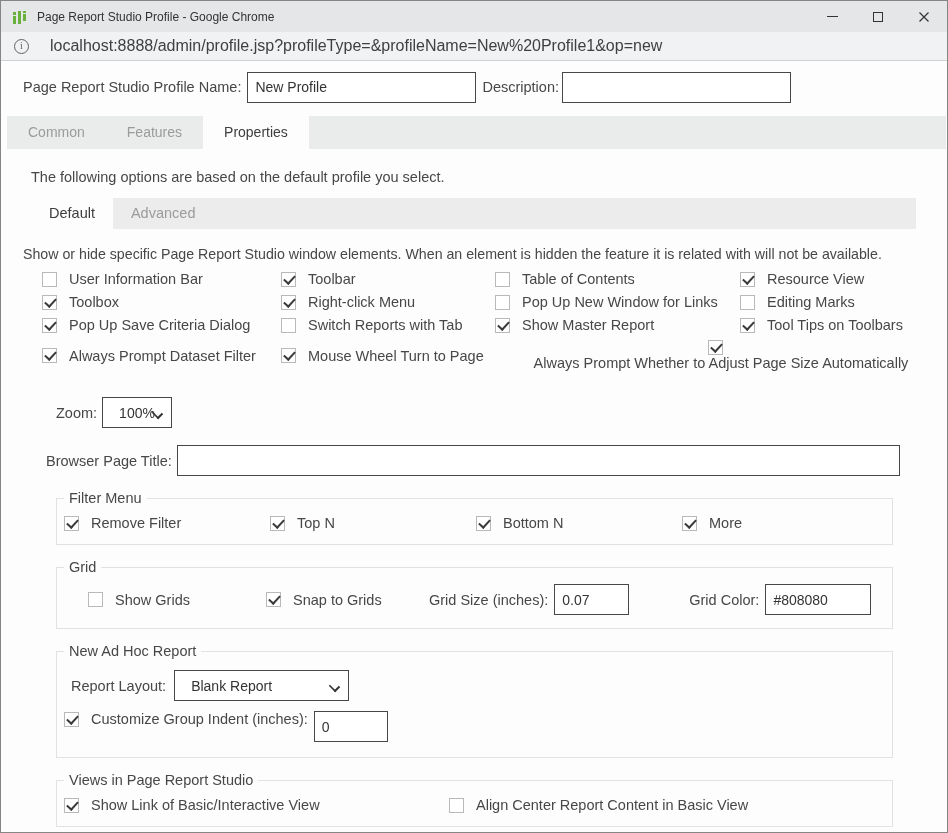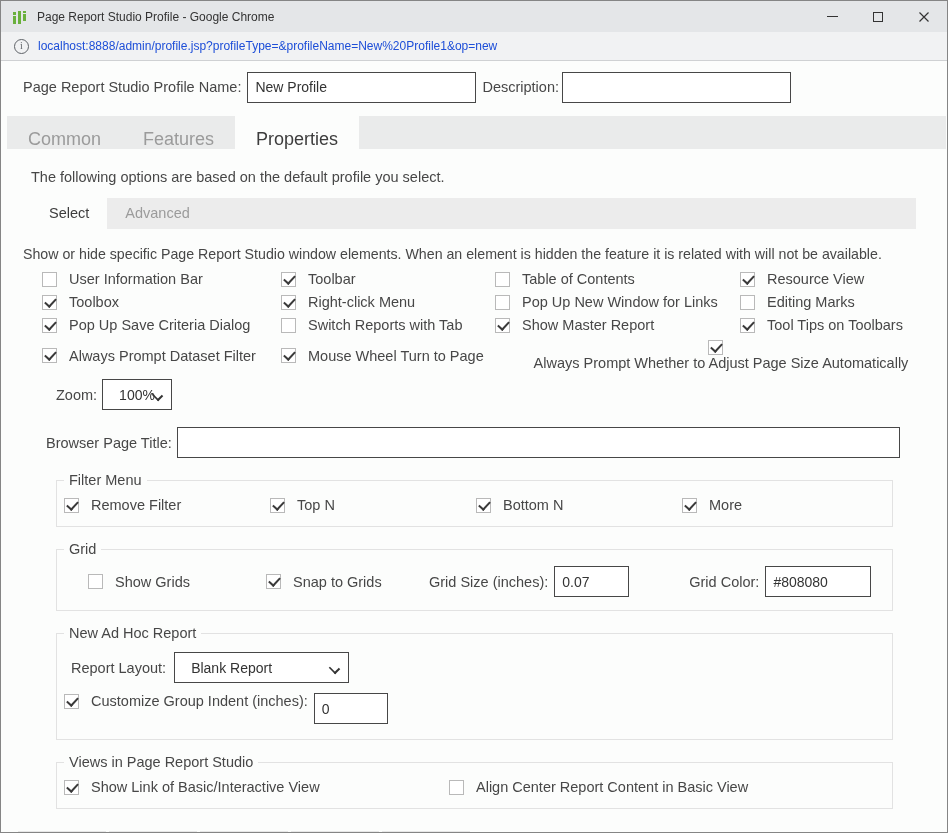--- a/index.html
+++ b/index.html
@@ -15,38 +15,38 @@
   .win-controls { display:flex; height:100%; flex:none; }
   .win-btn { width:46px; height:100%; display:flex; align-items:center; justify-content:center; }
   .glyph-min { display:block; width:11px; height:0; border-bottom:1px solid #333; }
   .glyph-max { display:block; width:10px; height:10px; border:1px solid #333; background:transparent; }
 
   
   .urlbar { height:29px; background:#f1f2f3; border-bottom:1px solid #cfd1d3; display:flex; align-items:center; flex:none; }
   .info-icon { width:15px; height:15px; border:1px solid #5f6368; border-radius:50%; margin:0 9px 0 13px; flex:none;
                display:flex; align-items:center; justify-content:center; font-size:10px; color:#5f6368; font-family:"Liberation Serif", serif; }
   .info-icon::before { content:"i"; line-height:1; }
-  .url-text { font-size:12px; color:#1d4ed8; white-space:nowrap; }
+  .url-text { font-size:16px; color:#404040; white-space:nowrap;margin-left:12px; }
 
   
   .content { flex:1 1 auto; background:#fcfdfc; padding-top:10px; color:#474747; overflow:hidden; }
   .lbl { font-size:14.5px; color:#474747; white-space:nowrap; }
 
   input[type="text"] { border:1px solid #474747; background:#fff; height:31px; font-family:"Liberation Sans",sans-serif;
                        font-size:14px; color:#333; padding:0 7px; outline:none; }
 
   
   .form-row { display:flex; align-items:center; margin-left:22px; height:32px; }
   .name-input { width:229px; margin-left:6px; }
   .desc-label { margin-left:6px; }
   .desc-input { width:229px; margin-left:3px; }
 
   
   .main-tabs { margin:13px 1px 0 6px; background:#eaebeb; display:flex; height:33px; }
-  .tab { padding:7px 21px; line-height:33px; font-size:18px; color:#9b9b9b; }
+  .tab { padding:0 21px; line-height:33px; font-size:14px; color:#9b9b9b; }
   .tab[data-active="true"] { background:#fcfdfc; color:#3d3d3d; }
 
   .intro-text { margin:20px 0 0 30px; font-size:14.5px; }
 
   
   .sub-tabs { margin:13px 31px 0 30px; background:#ececec; display:flex; height:31px; }
   .subtab { padding:0 18px; line-height:31px; font-size:14.5px; color:#9b9b9b; }
   .subtab[data-active="true"] { background:#fcfdfc; color:#3d3d3d; }
 
   .hint-text { margin:17px 8px 0 22px; font-size:14.2px; white-space:nowrap; }
@@ -59,21 +59,21 @@
 
   .element-grid { margin:9px 0 0 41px; display:grid; grid-template-columns:239px 214px 245px auto; row-gap:7px; }
   .element-grid .cbi:nth-child(15) { grid-column:3 / 5;flex-direction:column; }
 
   
   .fselect { border:1px solid #474747; background:#fff; height:31px; display:flex; align-items:center;
              font-size:14px; color:#333; padding:0 26px 0 16px; position:relative; }
   .fselect::after { content:""; position:absolute; right:9px; top:11px; width:7px; height:7px;
                     border-right:2px solid #333; border-bottom:2px solid #333; transform:rotate(45deg) scale(1,0.8); }
 
-  .zoom-row { margin:8px 0 0 55px; display:flex; align-items:center; }
+  .zoom-row { margin:26px 0 0 55px; display:flex; align-items:center; }
   .zoom-select { width:70px; margin-left:5px; }
 
   .btitle-row { margin:17px 0 0 45px; display:flex; align-items:center; }
   .btitle-input { width:723px; margin-left:5px; }
 
   
   fieldset { margin:14px 0 0 55px; width:837px; border:1px solid #e2e2e2; padding:6px 8px 13px 7px; }
   legend { font-size:14.5px; color:#474747; padding:0 5px; margin-left:0; }
 
   .filter-grid { display:grid; grid-template-columns:206px 206px 206px auto; margin-top:3px; }
@@ -142,21 +142,21 @@
 
     <div class="main-tabs">
       <div class="tab" data-active="false">Common</div>
       <div class="tab" data-active="false">Features</div>
       <div class="tab" data-active="true">Properties</div>
     </div>
 
     <div class="intro-text">The following options are based on the default profile you select.</div>
 
     <div class="sub-tabs">
-      <div class="subtab" data-active="true">Select</div>
+      <div class="subtab" data-active="true">Default</div>
       <div class="subtab" data-active="false">Advanced</div>
     </div>
 
     <div class="hint-text">Show or hide specific Page Report Studio window elements. When an element is hidden the feature it is related with will not be available.</div>
 
     <div class="element-grid">
       <div class="cbi">
         <span class="cb" data-checked="false"></span>
         <span>User Information Bar</span>
       </div>

